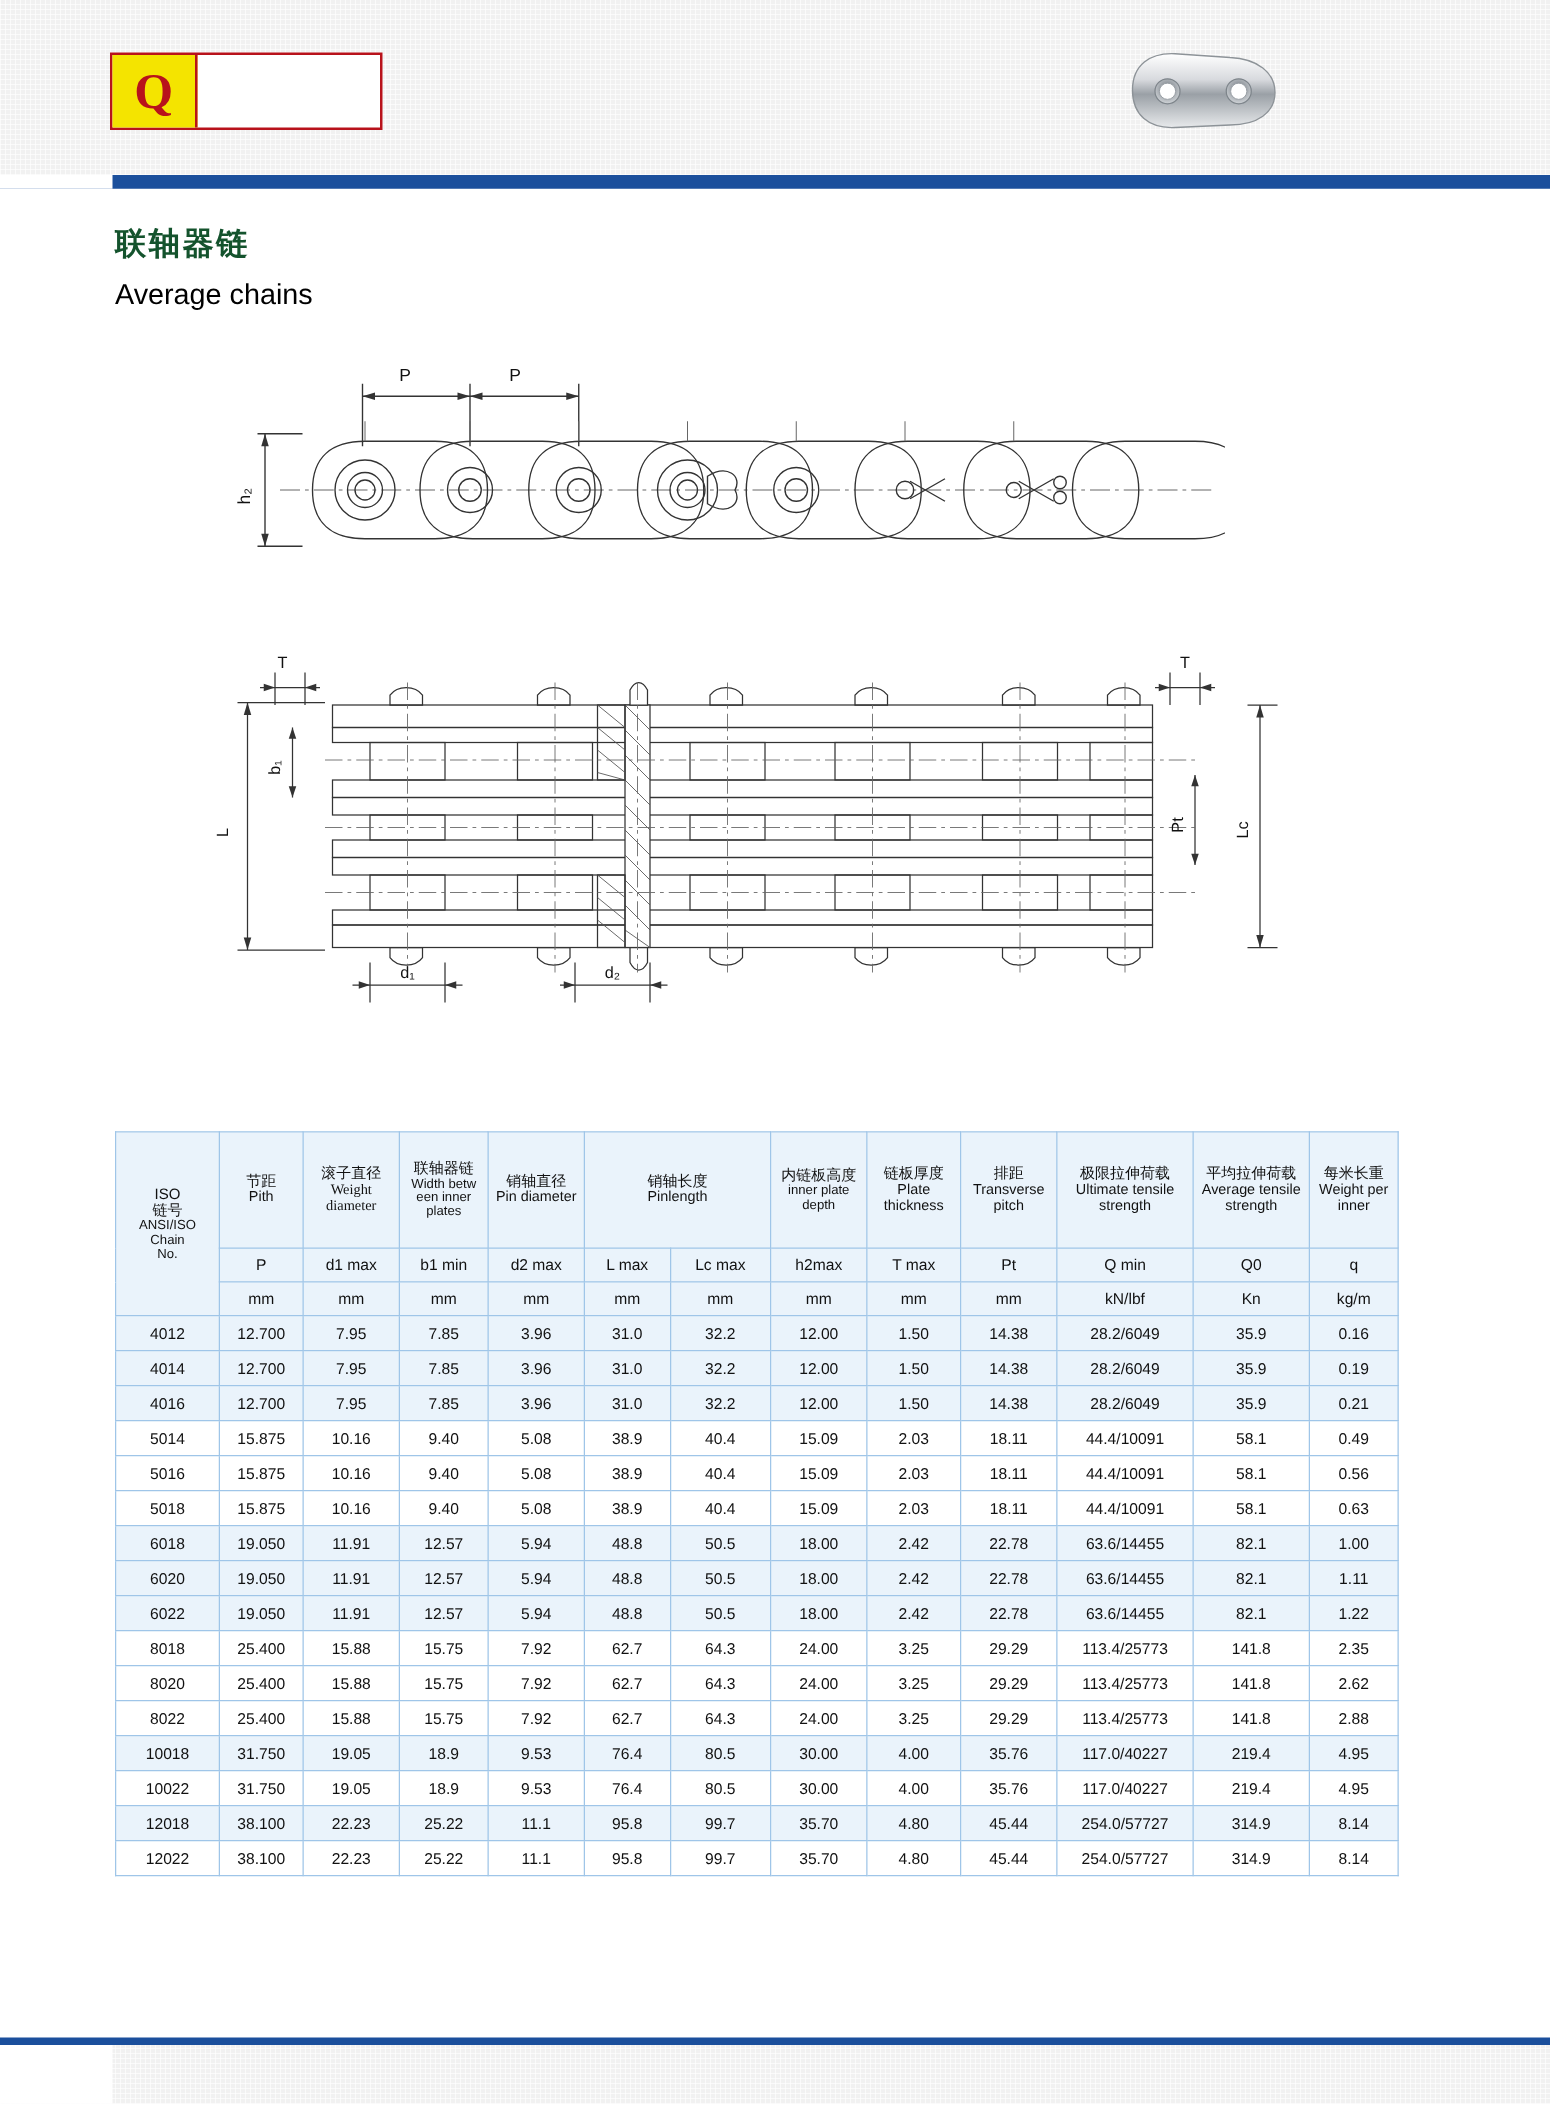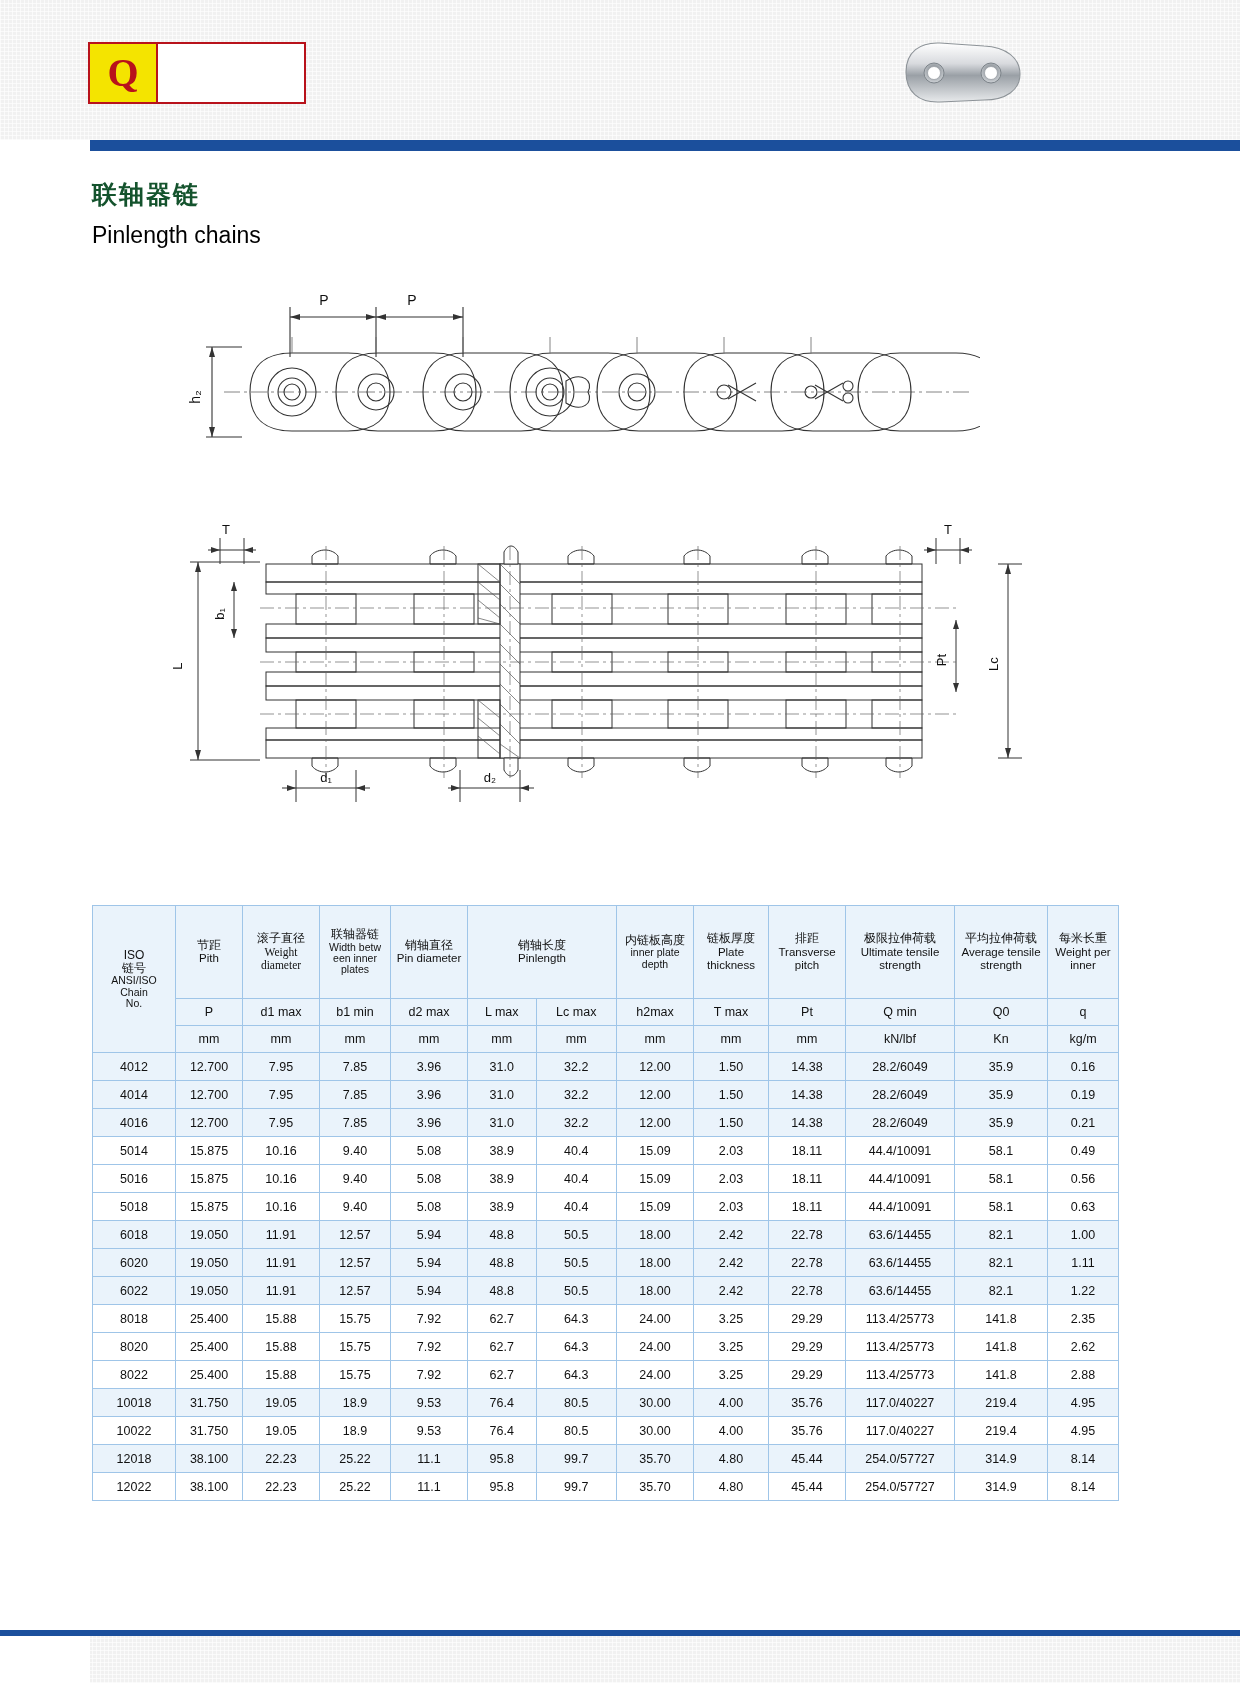--- a/index.html
+++ b/index.html
@@ -139,21 +139,21 @@
       <ellipse cx="62" cy="37" rx="6.5" ry="6.5" fill="#ffffff" stroke="#9aa0a6" stroke-width="0.8"></ellipse>
       <ellipse cx="119" cy="37" rx="10" ry="10" fill="url(#hg)" stroke="#7d848a" stroke-width="1"></ellipse>
       <ellipse cx="119" cy="37" rx="6.5" ry="6.5" fill="#ffffff" stroke="#9aa0a6" stroke-width="0.8"></ellipse>
     </svg>
   </div>
   <div class="header-rule">
     <div class="white-slab"></div>
   </div>
 
   <div class="title-cn">联轴器链</div>
-  <div class="title-en">Pinlength chains</div>
+  <div class="title-en">Average chains</div>
 
   <svg class="drawing-1" viewBox="0 0 800 190">
     <g stroke="#333" fill="none" stroke-width="1.1">
 
       <line x1="110" y1="22" x2="110" y2="72"></line>
       <line x1="196" y1="22" x2="196" y2="72"></line>
       <line x1="283" y1="22" x2="283" y2="72"></line>
       <line x1="110" y1="32" x2="196" y2="32"></line>
       <line x1="196" y1="32" x2="283" y2="32"></line>
       <path d="M110 32 l10 -3 v6 z" fill="#333" stroke="none"></path>

